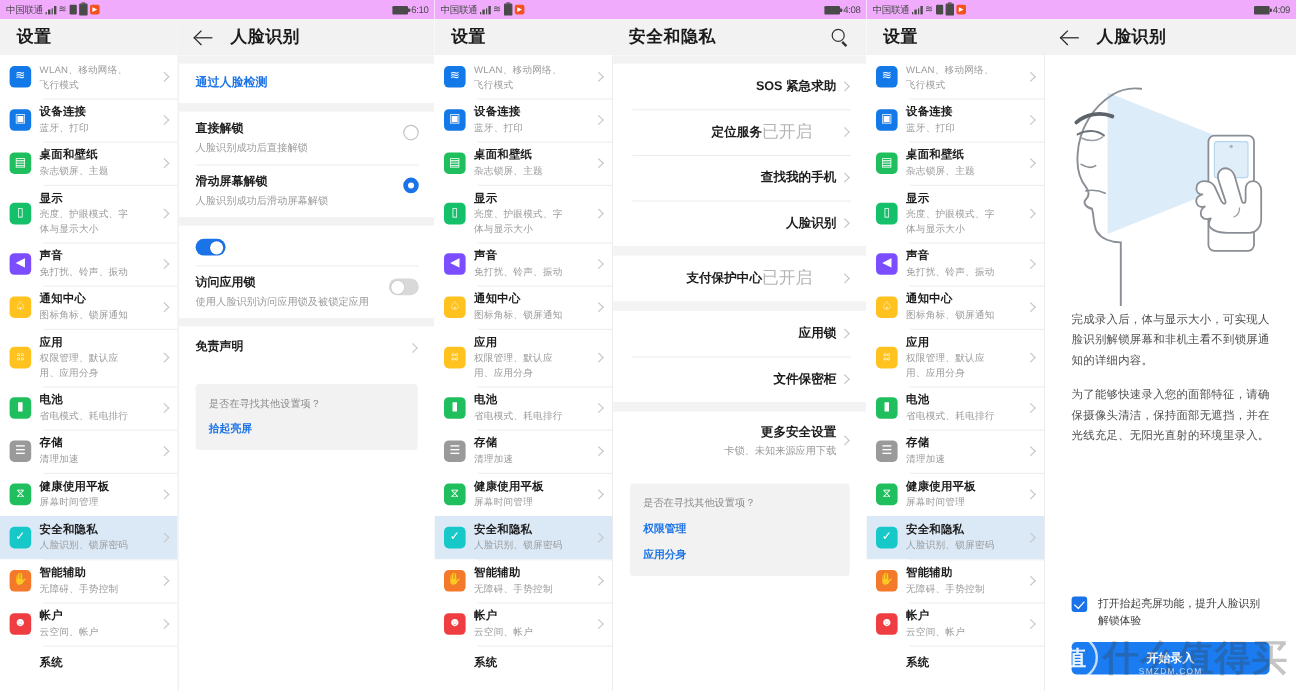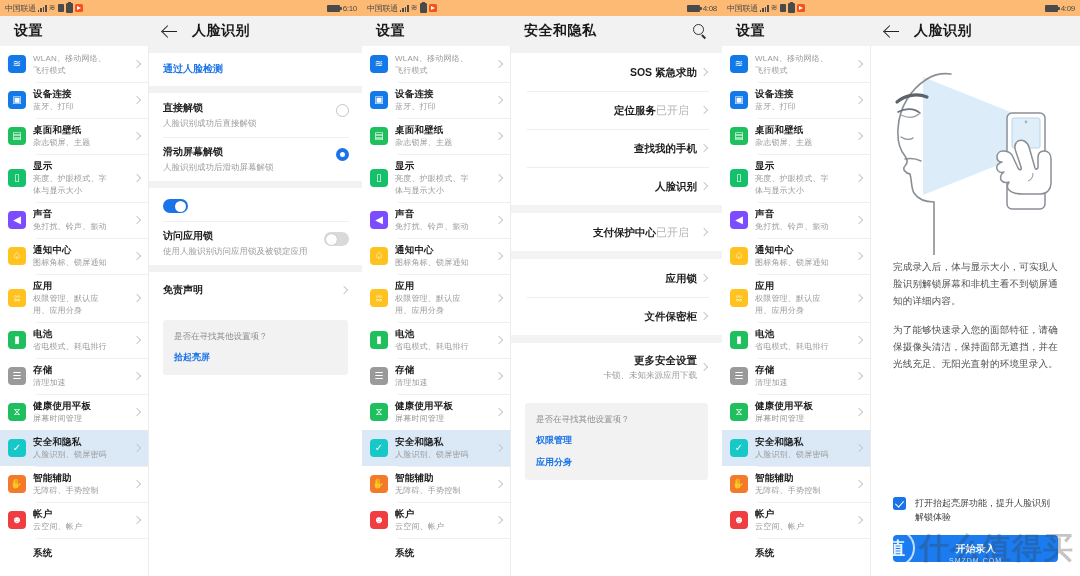--- a/index.html
+++ b/index.html
@@ -11,21 +11,21 @@
   }
   .stage{position:relative;width:1080px;height:576px;display:flex;}
 
   
   .panel{position:relative;height:576px;overflow:hidden;background:#fff;flex:0 0 auto;}
   .panel.p1{width:362px;}
   .panel.p2{width:360px;}
   .panel.p3{width:358px;}
 
   .statusbar{
-    height:16px;background:#fdba74;display:flex;align-items:center;
+    height:16px;background:#f0abfc;display:flex;align-items:center;
     font-size:8px;color:#555;padding:0 5px;box-sizing:border-box;
   }
   .sb-left{display:flex;align-items:center;gap:2px;}
   .sb-right{display:flex;align-items:center;gap:3px;margin-left:auto;}
   .sb-text{font-size:8px;color:#4a4a4a;letter-spacing:-.3px;}
   .sig{display:inline-block;width:9px;height:7px;position:relative;}
   .sig i{position:absolute;bottom:0;width:1.5px;background:#4a4a4a;}
   .sig i:nth-child(1){left:0;height:2px;}
   .sig i:nth-child(2){left:2.4px;height:3.4px;}
   .sig i:nth-child(3){left:4.8px;height:5px;}
@@ -126,21 +126,21 @@
 
   
   .seclist{background:#fff;}
   .secrow{
     display:flex;align-items:center;padding:10px 13px 10px 16px;position:relative;cursor:pointer;min-height:18px;text-align:right;
   }
   .secrow.hasline::before{content:"";position:absolute;left:16px;right:13px;top:0;height:1px;background:#eeeeee;}
   .secttl{font-size:10.5px;font-weight:bold;color:#1d1d1d;line-height:14px;}
   .secsub{font-size:8.5px;color:#9b9b9b;line-height:12px;margin-top:2px;}
   .secmain{flex:1 1 auto;min-width:0;}
-  .secstate{font-size:11px;color:#b4b4b4;margin-right:8px;white-space:nowrap;}
+  .secstate{font-size:14px;color:#b4b4b4;margin-right:20px;white-space:nowrap;}
   .secgap{height:8px;background:#f3f3f3;}
 
   
   .introbody{background:#fff;height:530px;position:relative;overflow:hidden;}
   .illus{width:100%;height:212px;display:flex;align-items:center;justify-content:center;padding-top:6px;box-sizing:border-box;}
   .introtxt{padding:0 22px;}
   .introp{font-size:9.5px;color:#4f4f4f;line-height:17px;letter-spacing:.2px;text-align:justify;}
   .introp + .introp{margin-top:12px;}
   .checkline{position:absolute;left:22px;right:22px;bottom:52px;display:flex;align-items:flex-start;}
   .cbox{width:13px;height:13px;border-radius:2.5px;background:#1a73e8;flex:0 0 auto;margin-right:9px;position:relative;margin-top:1px;cursor:pointer;}

